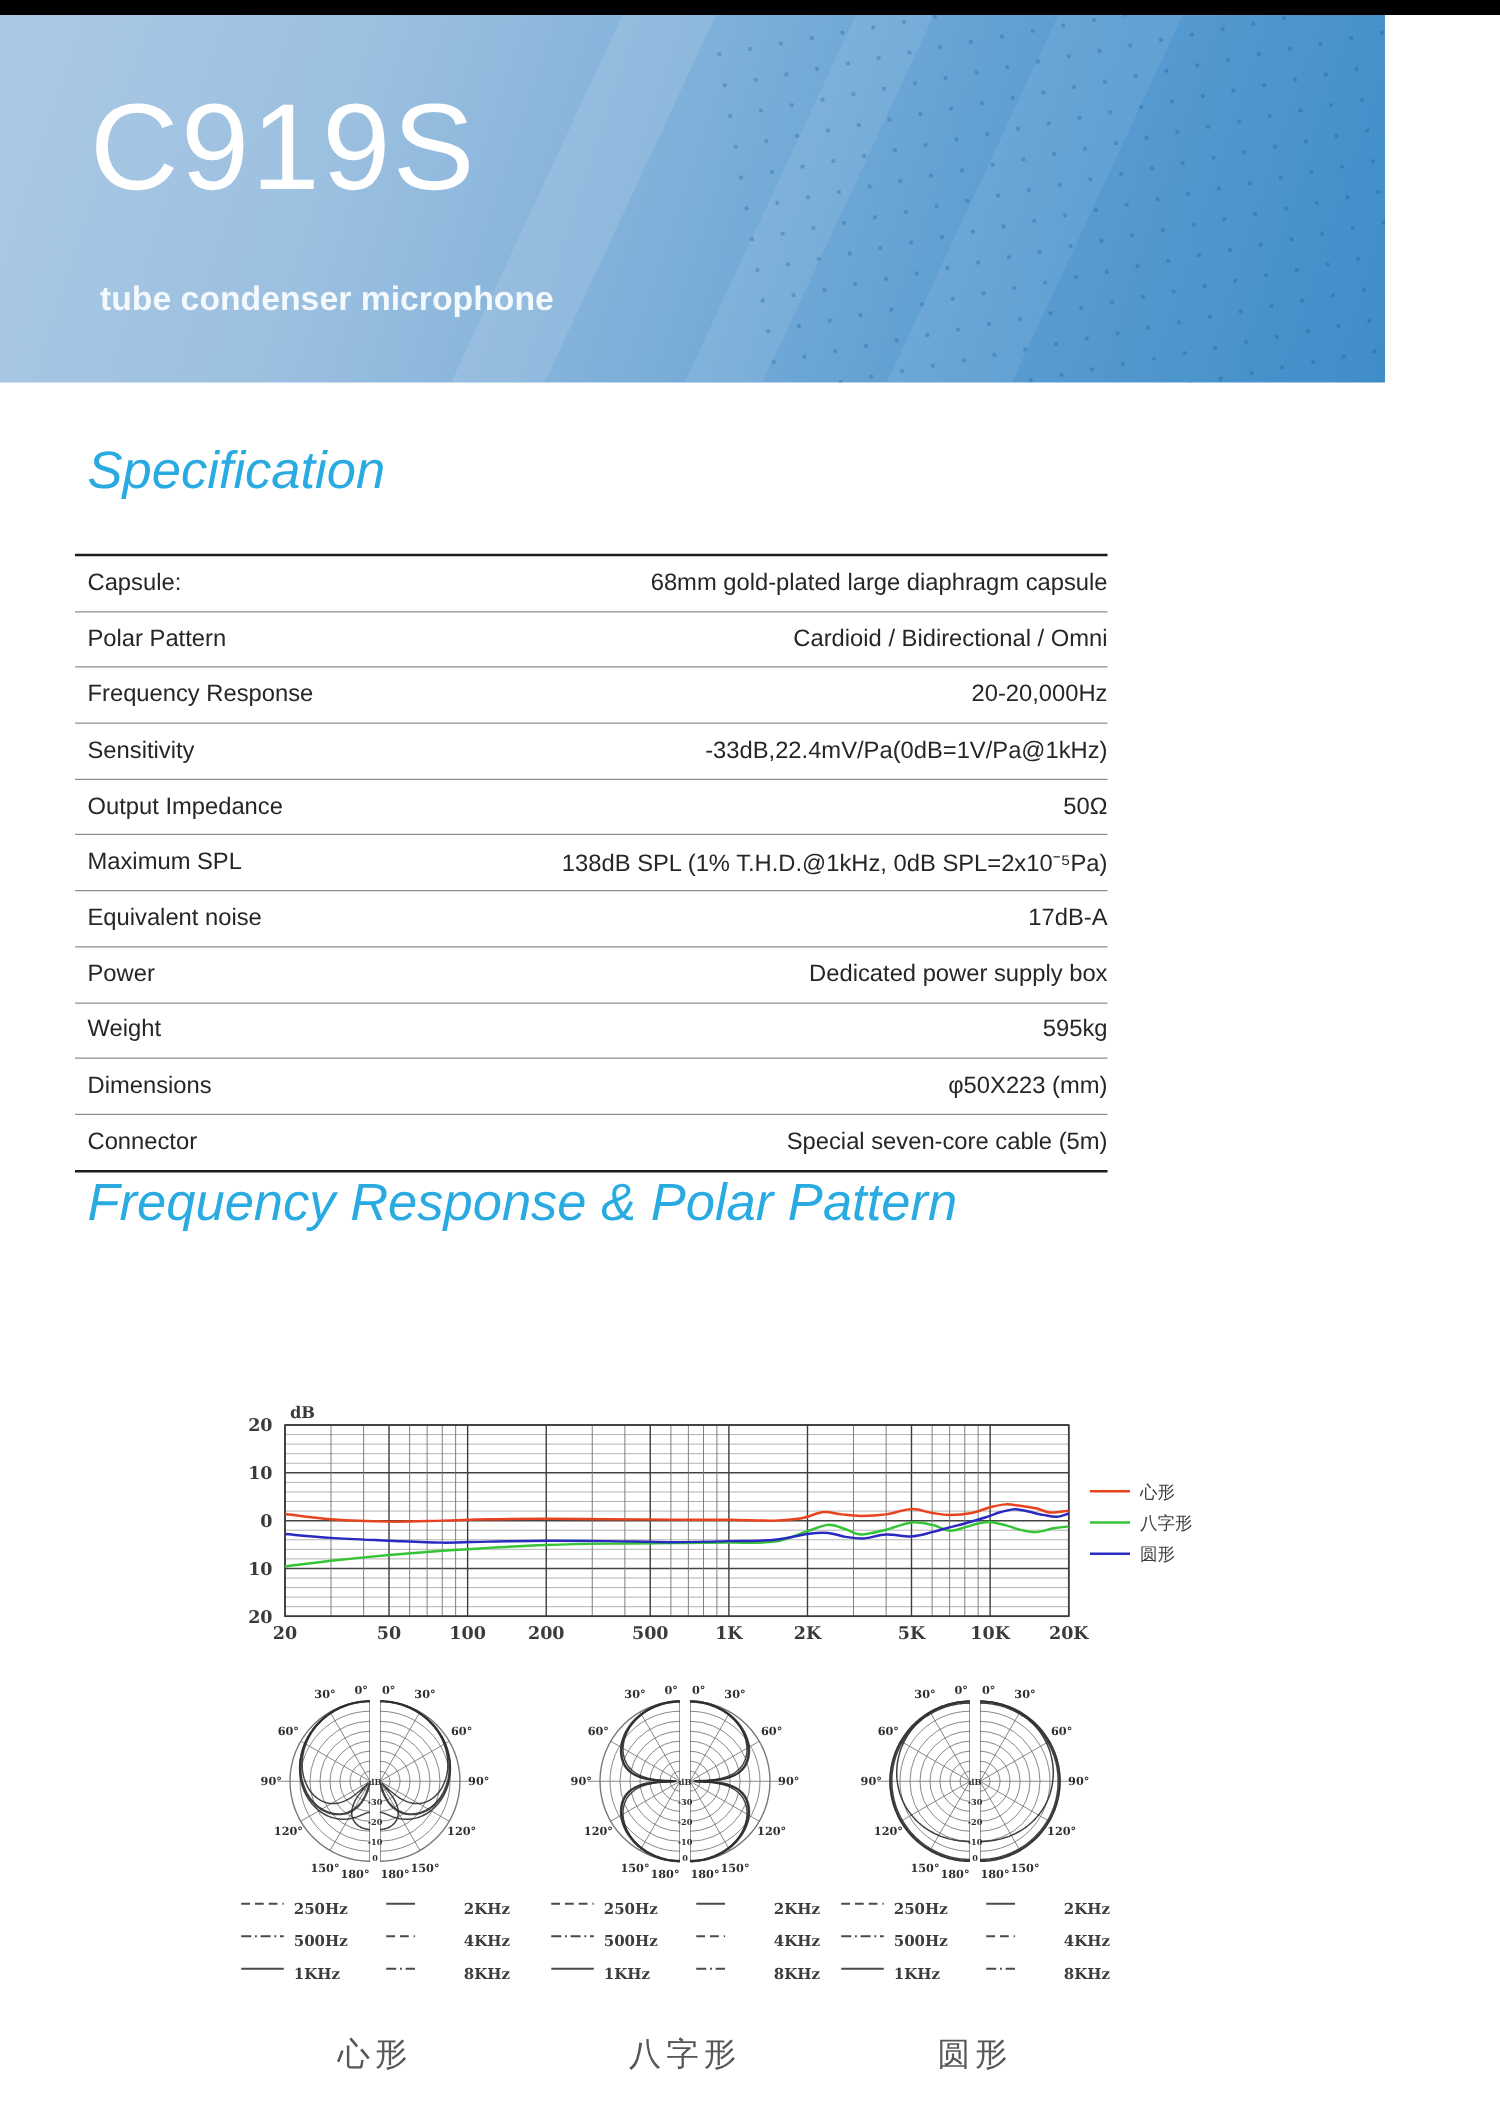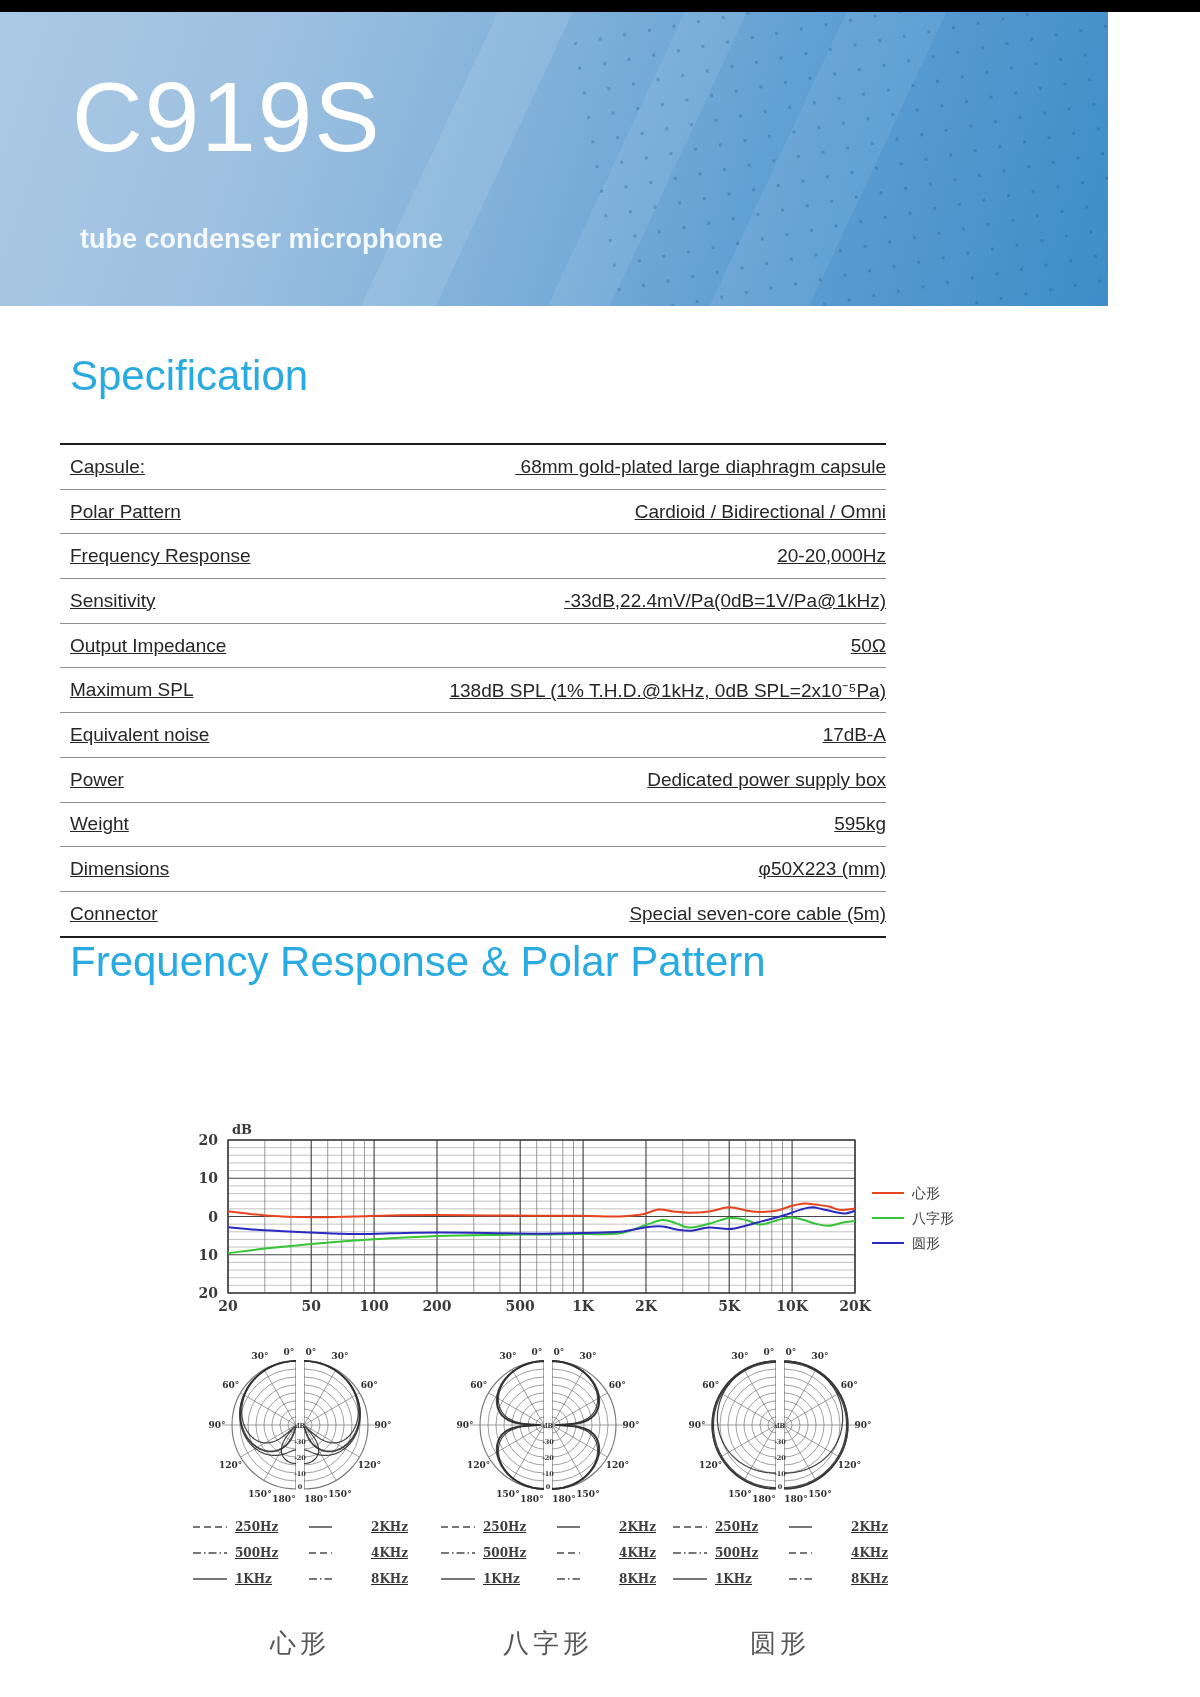--- a/index.html
+++ b/index.html
@@ -12,33 +12,33 @@
           background:
             linear-gradient(115deg, transparent 40%, rgba(255,255,255,0.10) 40%, rgba(255,255,255,0.10) 46%, transparent 46%,
               transparent 55%, rgba(255,255,255,0.08) 55%, rgba(255,255,255,0.08) 60%, transparent 60%,
               transparent 68%, rgba(255,255,255,0.07) 68%, rgba(255,255,255,0.07) 76%, transparent 76%);}
   .banner-dots{position:absolute;right:-40px;top:-30px;width:560px;height:360px;
           background:radial-gradient(circle, rgba(22,84,138,0.30) 1.6px, transparent 1.8px);
           background-size:25px 25px;transform:rotate(-10deg);}
   .banner h1{position:absolute;left:72px;top:52px;margin:0;font-size:98px;font-weight:300;
           letter-spacing:2px;color:#ffffff;line-height:1.1;}
   .banner p{position:absolute;left:80px;top:212px;margin:0;font-size:27px;font-weight:700;color:#f4f9fd;}
-  .sec{position:absolute;left:70px;margin:0;font-size:42px;font-weight:400;color:#29abe2;}
+  .sec{position:absolute;left:70px;margin:0;font-size:42px;font-weight:400;color:#29abe2;font-style:italic;}
   .sec.spec{top:352px;}
   .sec.freq{top:898px;margin-top:40px;}
   .spec-table{position:absolute;left:60px;top:443px;width:826px;border-top:2px solid #1c1c1c;border-bottom:2px solid #1c1c1c;}
-  .spec-row{display:flex;height:43.7px;align-items:center;border-bottom:1px solid #8f8f8f;text-decoration:underline;}
+  .spec-row{display:flex;height:43.7px;align-items:center;border-bottom:1px solid #8f8f8f;}
   .spec-row:last-child{border-bottom:none;}
   .spec-label{width:345px;padding-left:10px;font-size:19px;color:#262626;}
   .spec-value{flex:1;font-size:19px;color:#262626;white-space:pre;text-align:right;}
   #freq-chart{position:absolute;left:160px;top:1030px;width:830px;height:300px;}
   .polar{position:absolute;top:1313px;width:224px;height:210px;}
   .polar-legend{position:absolute;top:1514px;width:216px;}
   .pl-row{display:flex;height:26px;align-items:center;}
-  .pl-item{display:flex;align-items:center;text-decoration:underline;}
+  .pl-item{display:flex;align-items:flex-start;}
   .pl-item.c1{width:116px;}
   .pl-item.c2{width:100px;gap:32px;}
   .pl-item svg{margin-right:7px;}
   .pl-item span{font-family:"DejaVu Serif",serif;font-weight:bold;font-size:12px;color:#3d3d3d;}
   .polar-caption{position:absolute;top:1626px;width:216px;text-align:center;
           font-size:26px;color:#575757;letter-spacing:4px;}
   .tickfont{font-family:"DejaVu Serif",serif;font-weight:600;fill:#3a3a3a;}
 </style>
 </head>
 <body>

